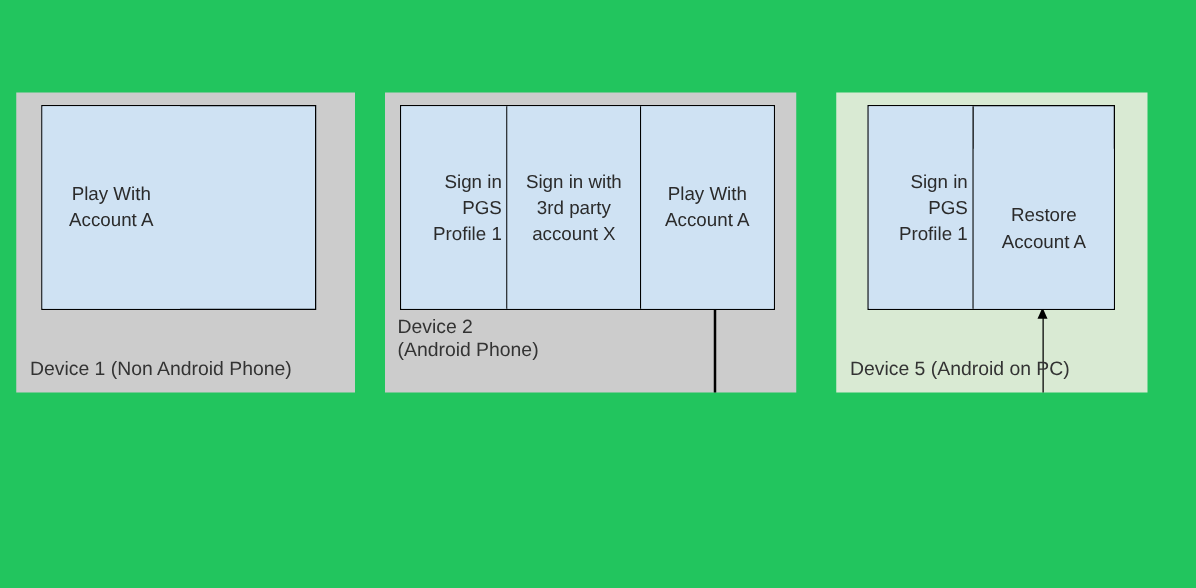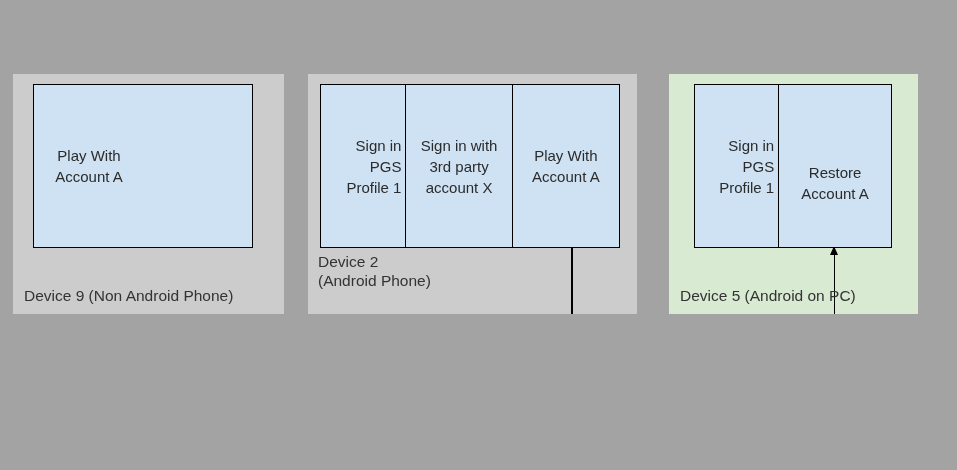--- a/index.html
+++ b/index.html
@@ -4,21 +4,21 @@
 <style>
   html, body {
     margin: 0;
     padding: 0;
     background: #000000;
   }
   #canvas {
     position: relative;
     width: 957px;
     height: 470px;
-    background: #a3a3a3;
+    background: #22c55e;
     overflow: hidden;
     font-family: "Liberation Sans", sans-serif;
   }
 
   
   .device-region {
     position: absolute;
     box-sizing: border-box;
   }
 
@@ -74,21 +74,21 @@
 
 <div id="canvas">
 
   <div class="device-region" style="left:13px; top:74px; width:271px; height:240px; background:#cccccc;"></div>
 
   <div class="step-strip" style="left:33px; top:84px; width:220px; height:164px;">
     <div class="step-box" style="width:110px;">Play With
 Account A</div>
   </div>
 
-  <div class="device-label" style="left:24px; top:286px; width:250px;">Device 9 (Non Android Phone)</div>
+  <div class="device-label" style="left:24px; top:286px; width:250px;">Device 1 (Non Android Phone)</div>
 
   <div class="device-region" style="left:308px; top:74px; width:329px; height:240px; background:#cccccc;"></div>
 
   <div class="connector" style="left:571px; top:247px; width:1.6px; height:67px; background:#000000;"></div>
 
   <div class="step-strip" style="left:320px; top:84px; width:300px; height:164px;">
     <div class="step-box align-left" style="width:86px;">Sign in
 PGS
 Profile 1</div>
     <div class="step-box" style="width:107px;">Sign in

